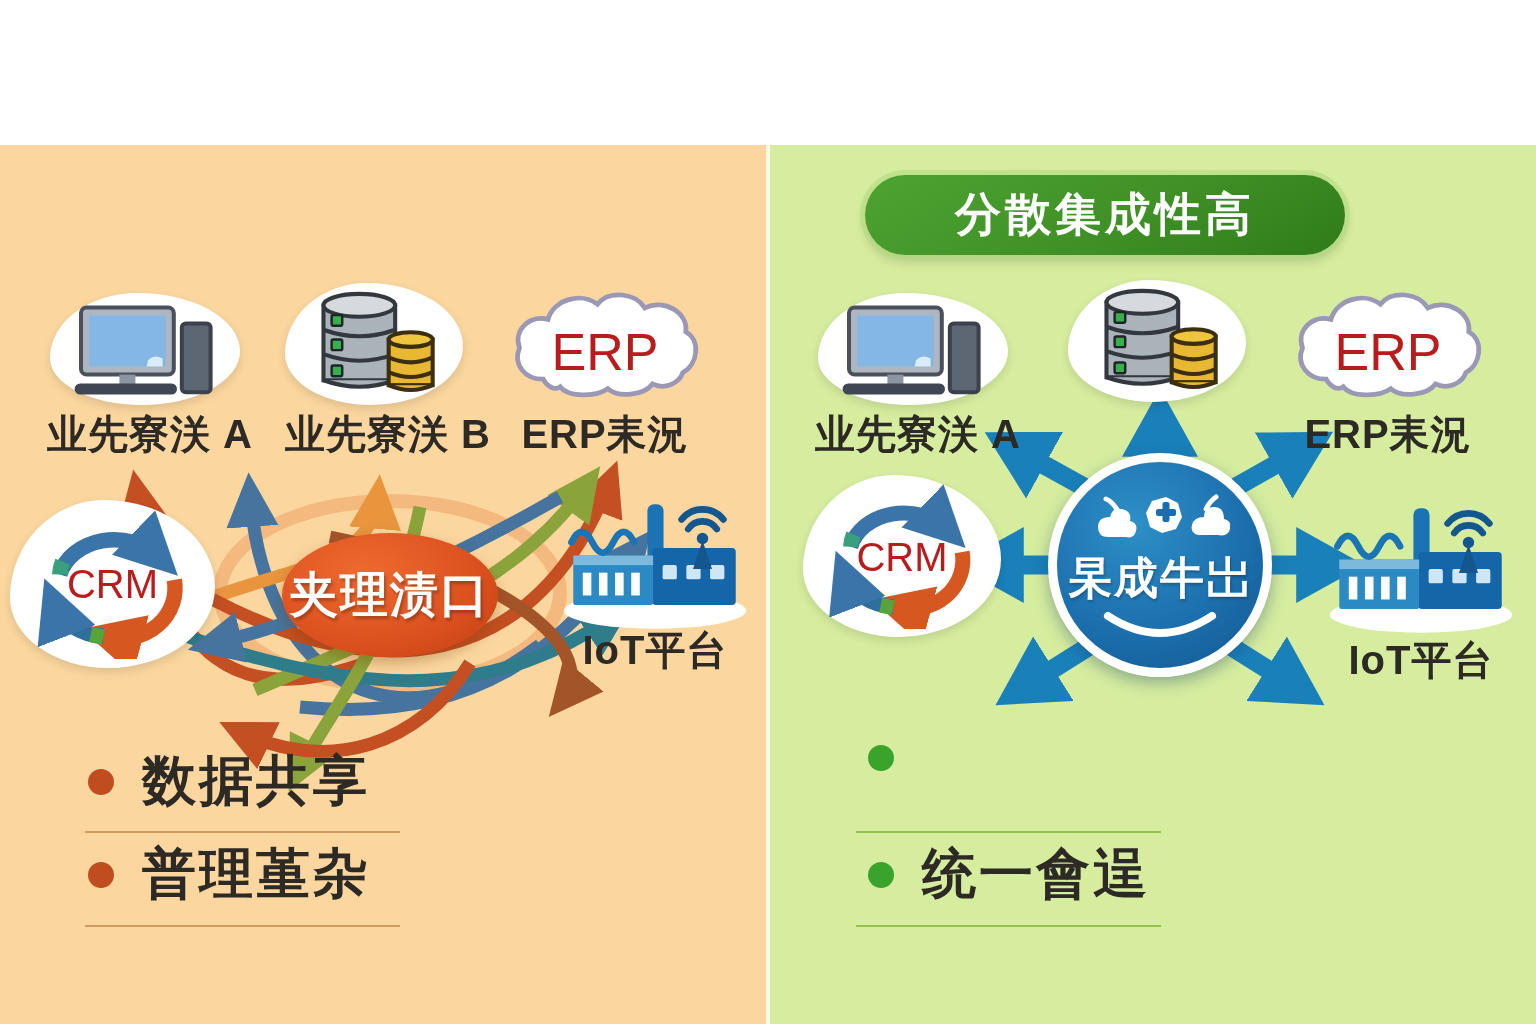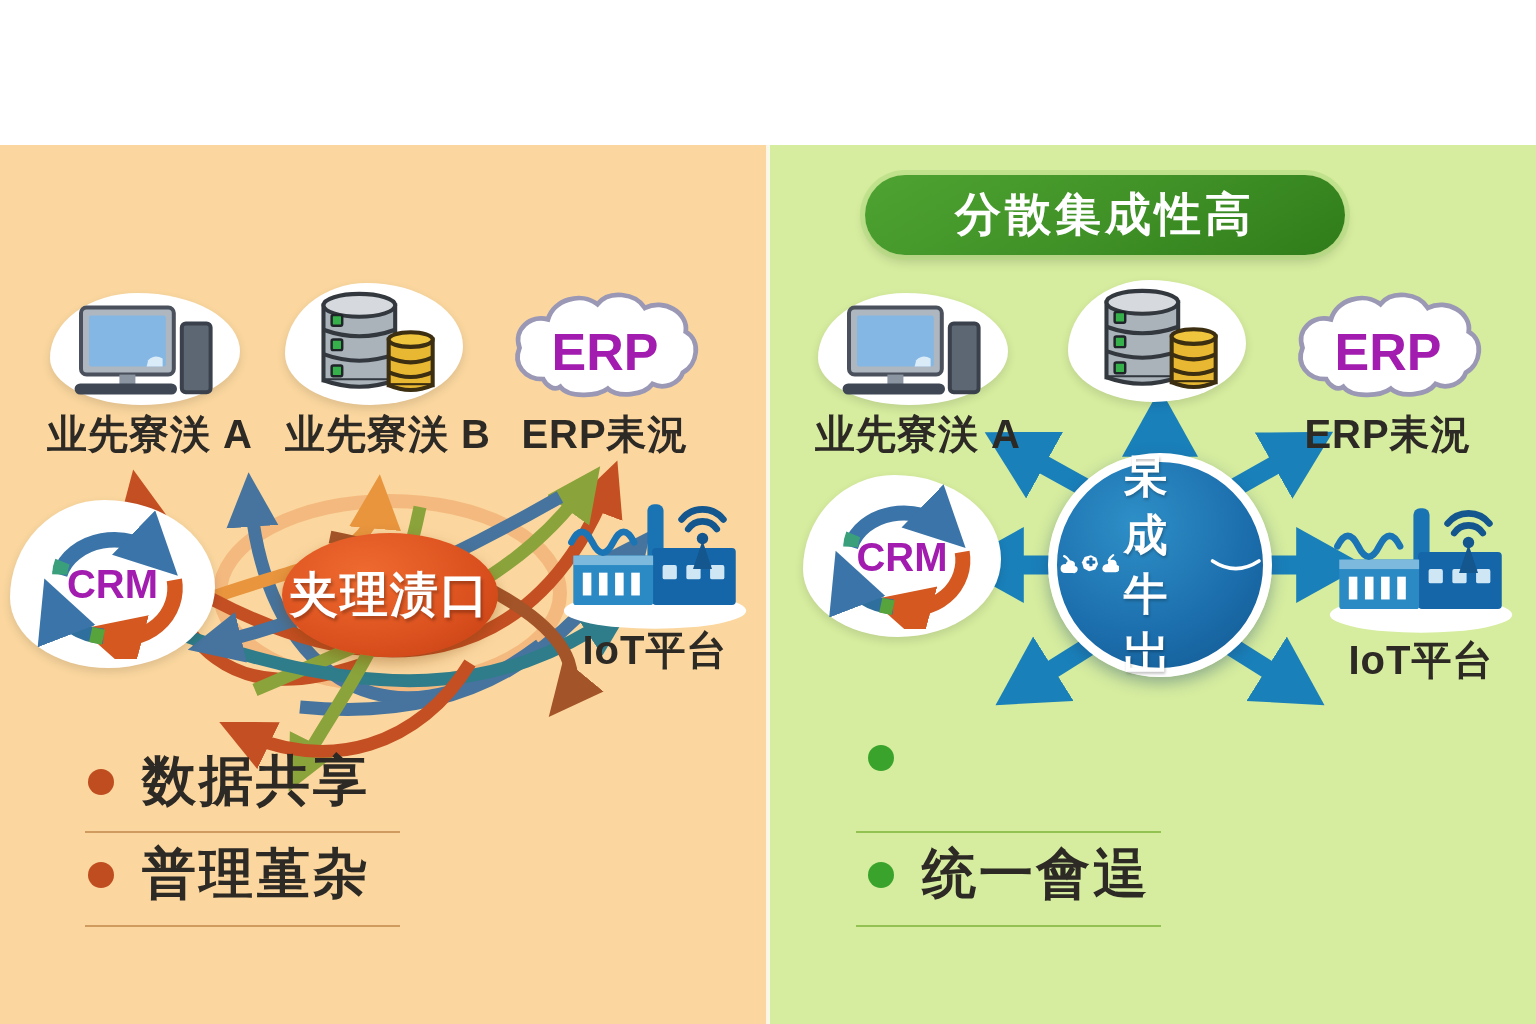--- a/index.html
+++ b/index.html
@@ -39,24 +39,24 @@
   .arrows{position:absolute;left:0;top:0;width:768px;height:879px}
   .hub-ellipse{position:absolute;left:282px;top:388px;width:216px;height:124px;border-radius:50%;
     background:radial-gradient(ellipse at 38% 32%,#ee6a2f 0%,var(--hub_left) 55%,#c63e12 100%);
     box-shadow:0 6px 14px rgba(120,60,10,.35);
     display:flex;align-items:center;justify-content:center}
   .hub-ellipse .hub-text{color:#fff;font-size:48px;font-weight:900;letter-spacing:2px;
     text-shadow:2px 3px 3px rgba(0,0,0,.25)}
   .hub-circle{position:absolute;left:280px;top:308px;width:224px;height:224px;border-radius:50%;
     background:radial-gradient(circle at 38% 30%,#2e8fc7 0%,var(--hub_right) 60%,#11578f 100%);
     border:9px solid #fff;box-shadow:0 6px 16px rgba(30,70,110,.4);
-    display:flex;flex-direction:row;align-items:center;justify-content:center;gap:4px}
+    display:flex;flex-direction:column;align-items:center;justify-content:center;gap:4px}
   .hub-circle .hub-text{color:#fff;font-size:44px;font-weight:900;letter-spacing:2px;
     text-shadow:1px 2px 3px rgba(0,0,0,.25)}
-  .overlay-text{position:absolute;font-weight:700;color:#a21caf;text-align:center;width:100%}
+  .overlay-text{position:absolute;font-weight:400;color:#b91c1c;text-align:center;width:100%}
   .bullet-row{position:absolute;display:flex;align-items:center;gap:28px}
   .bullet-dot{width:26px;height:26px;border-radius:50%}
   .bullet-dot.l{background:var(--bullet_left)}
   .bullet-dot.r{background:var(--bullet_right)}
   .bullet-text{font-size:54px;font-weight:900;color:var(--text_dark);letter-spacing:3px}
   .bullet-line{position:absolute;height:2px}
   .bullet-line.l{background:#cf9b5e}
   .bullet-line.r{background:#93c252}
 </style>
 </head>

